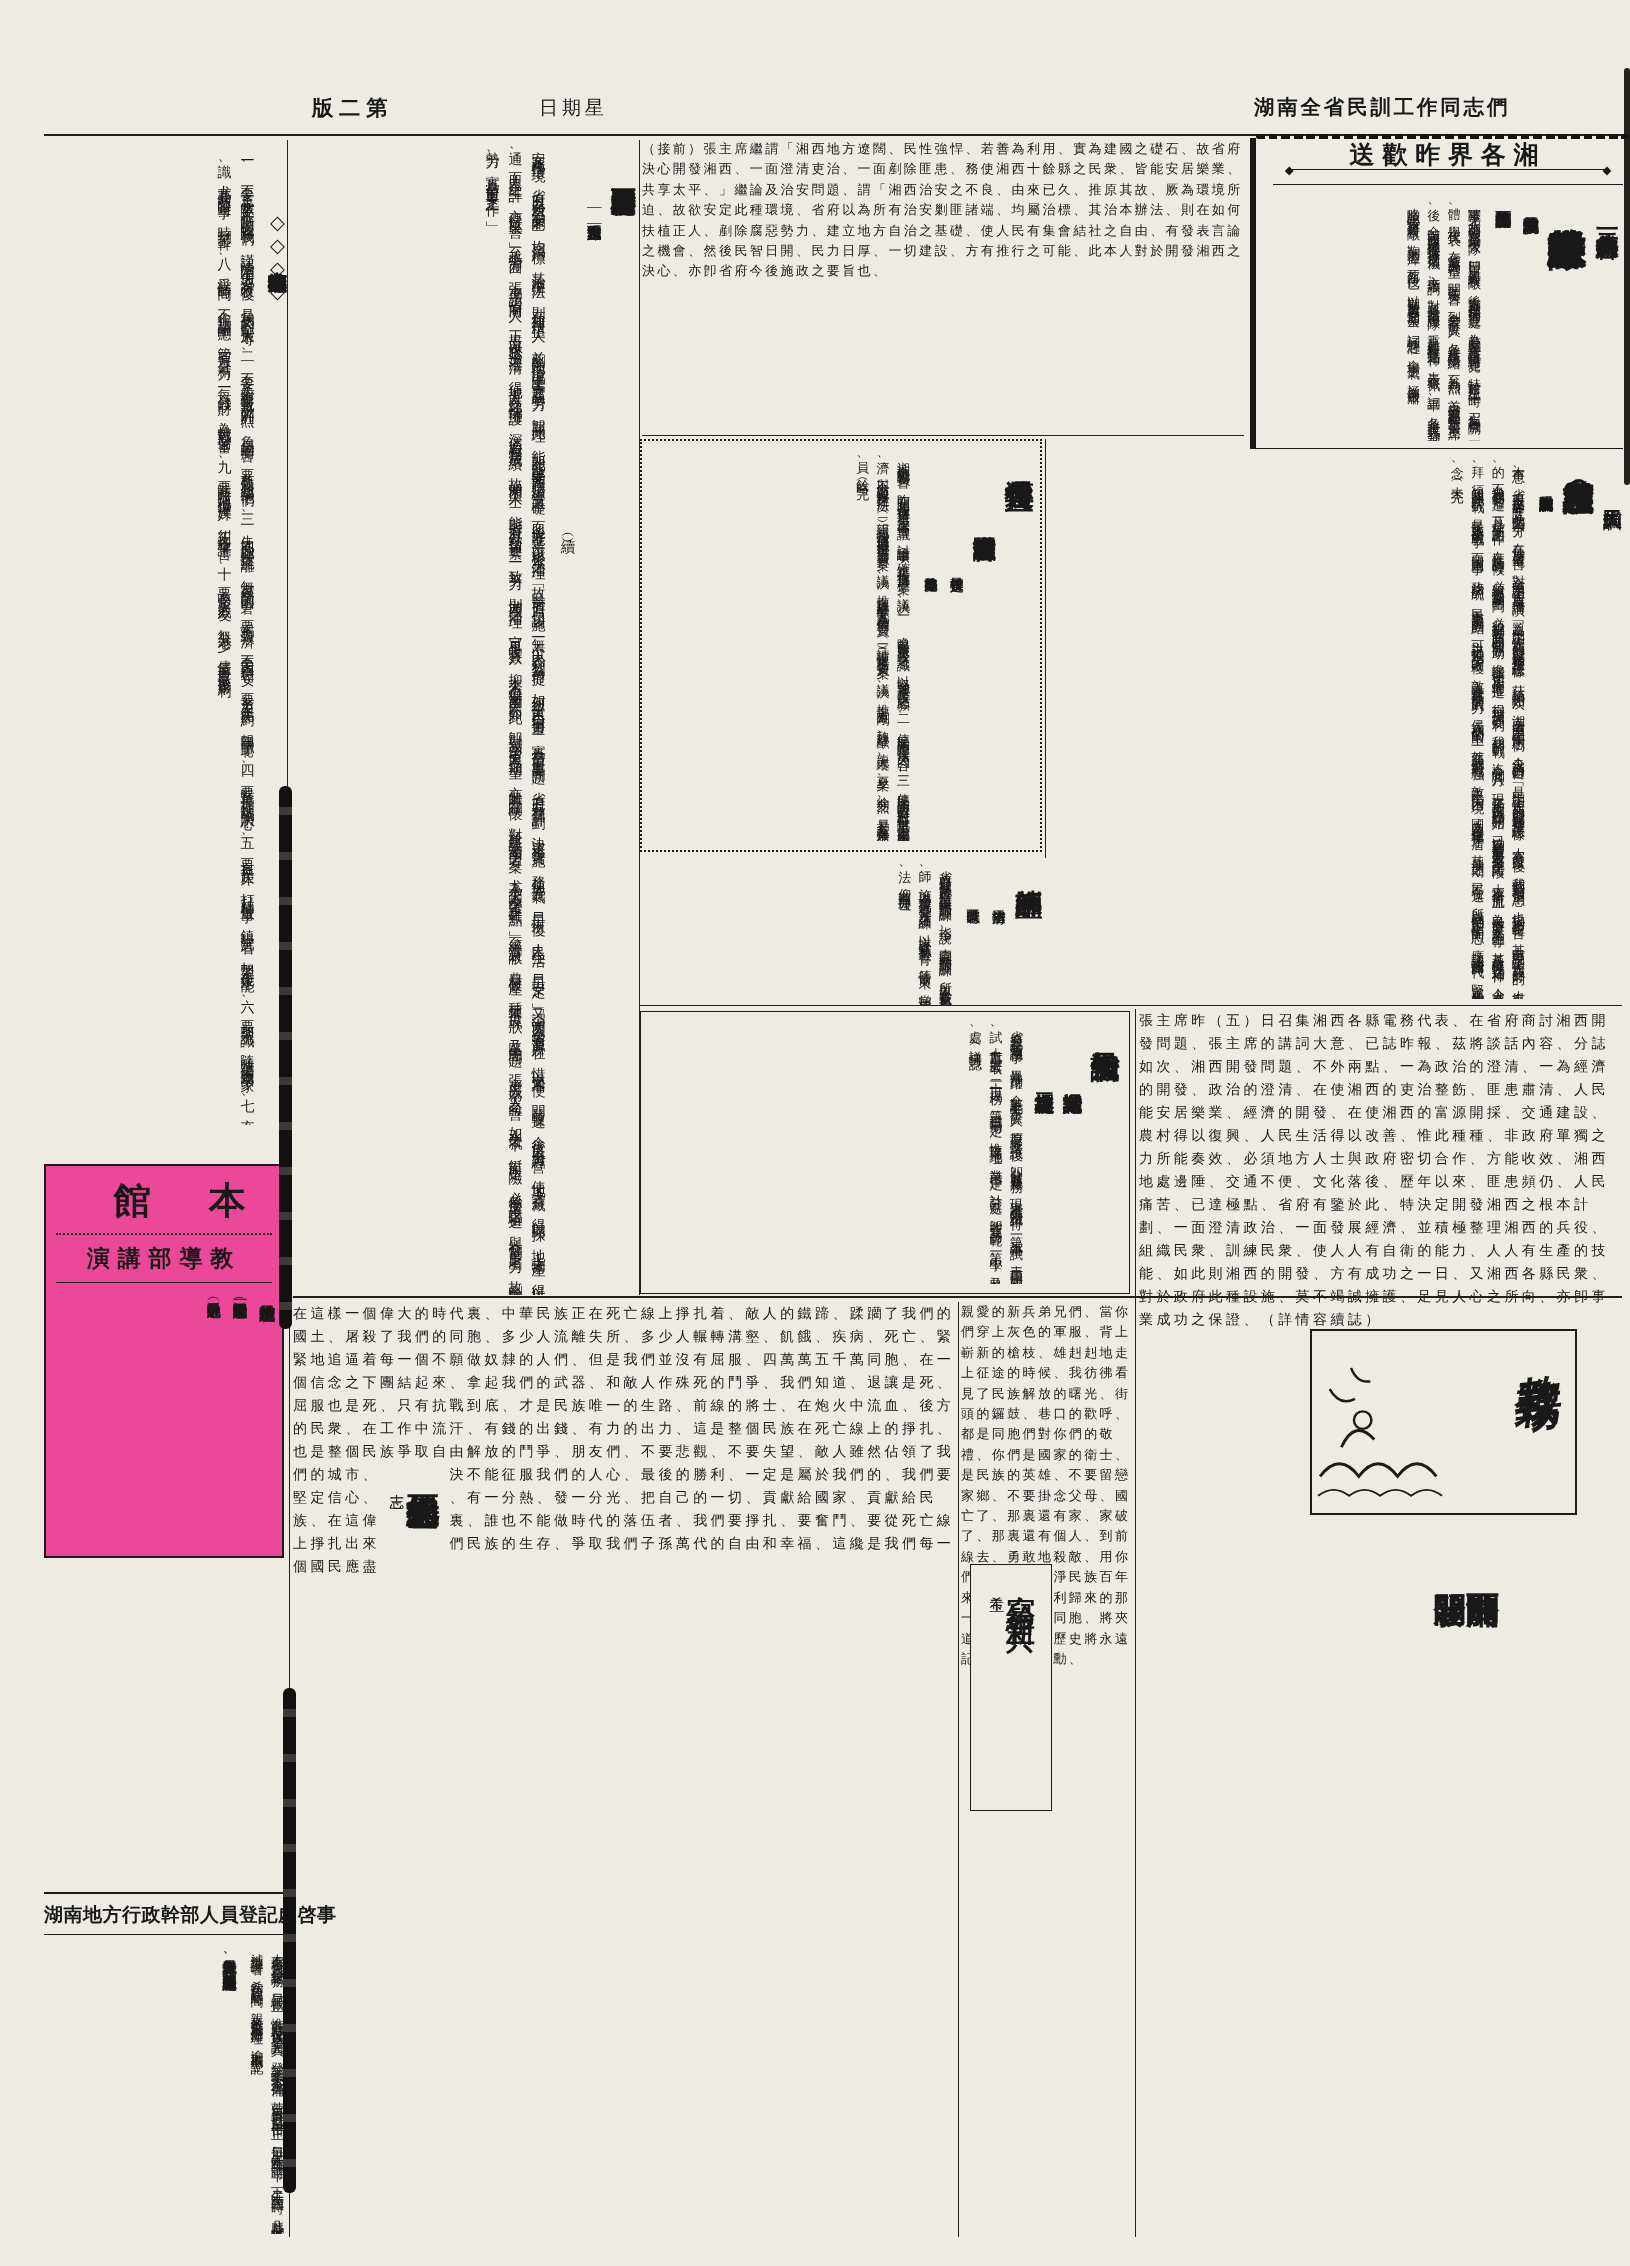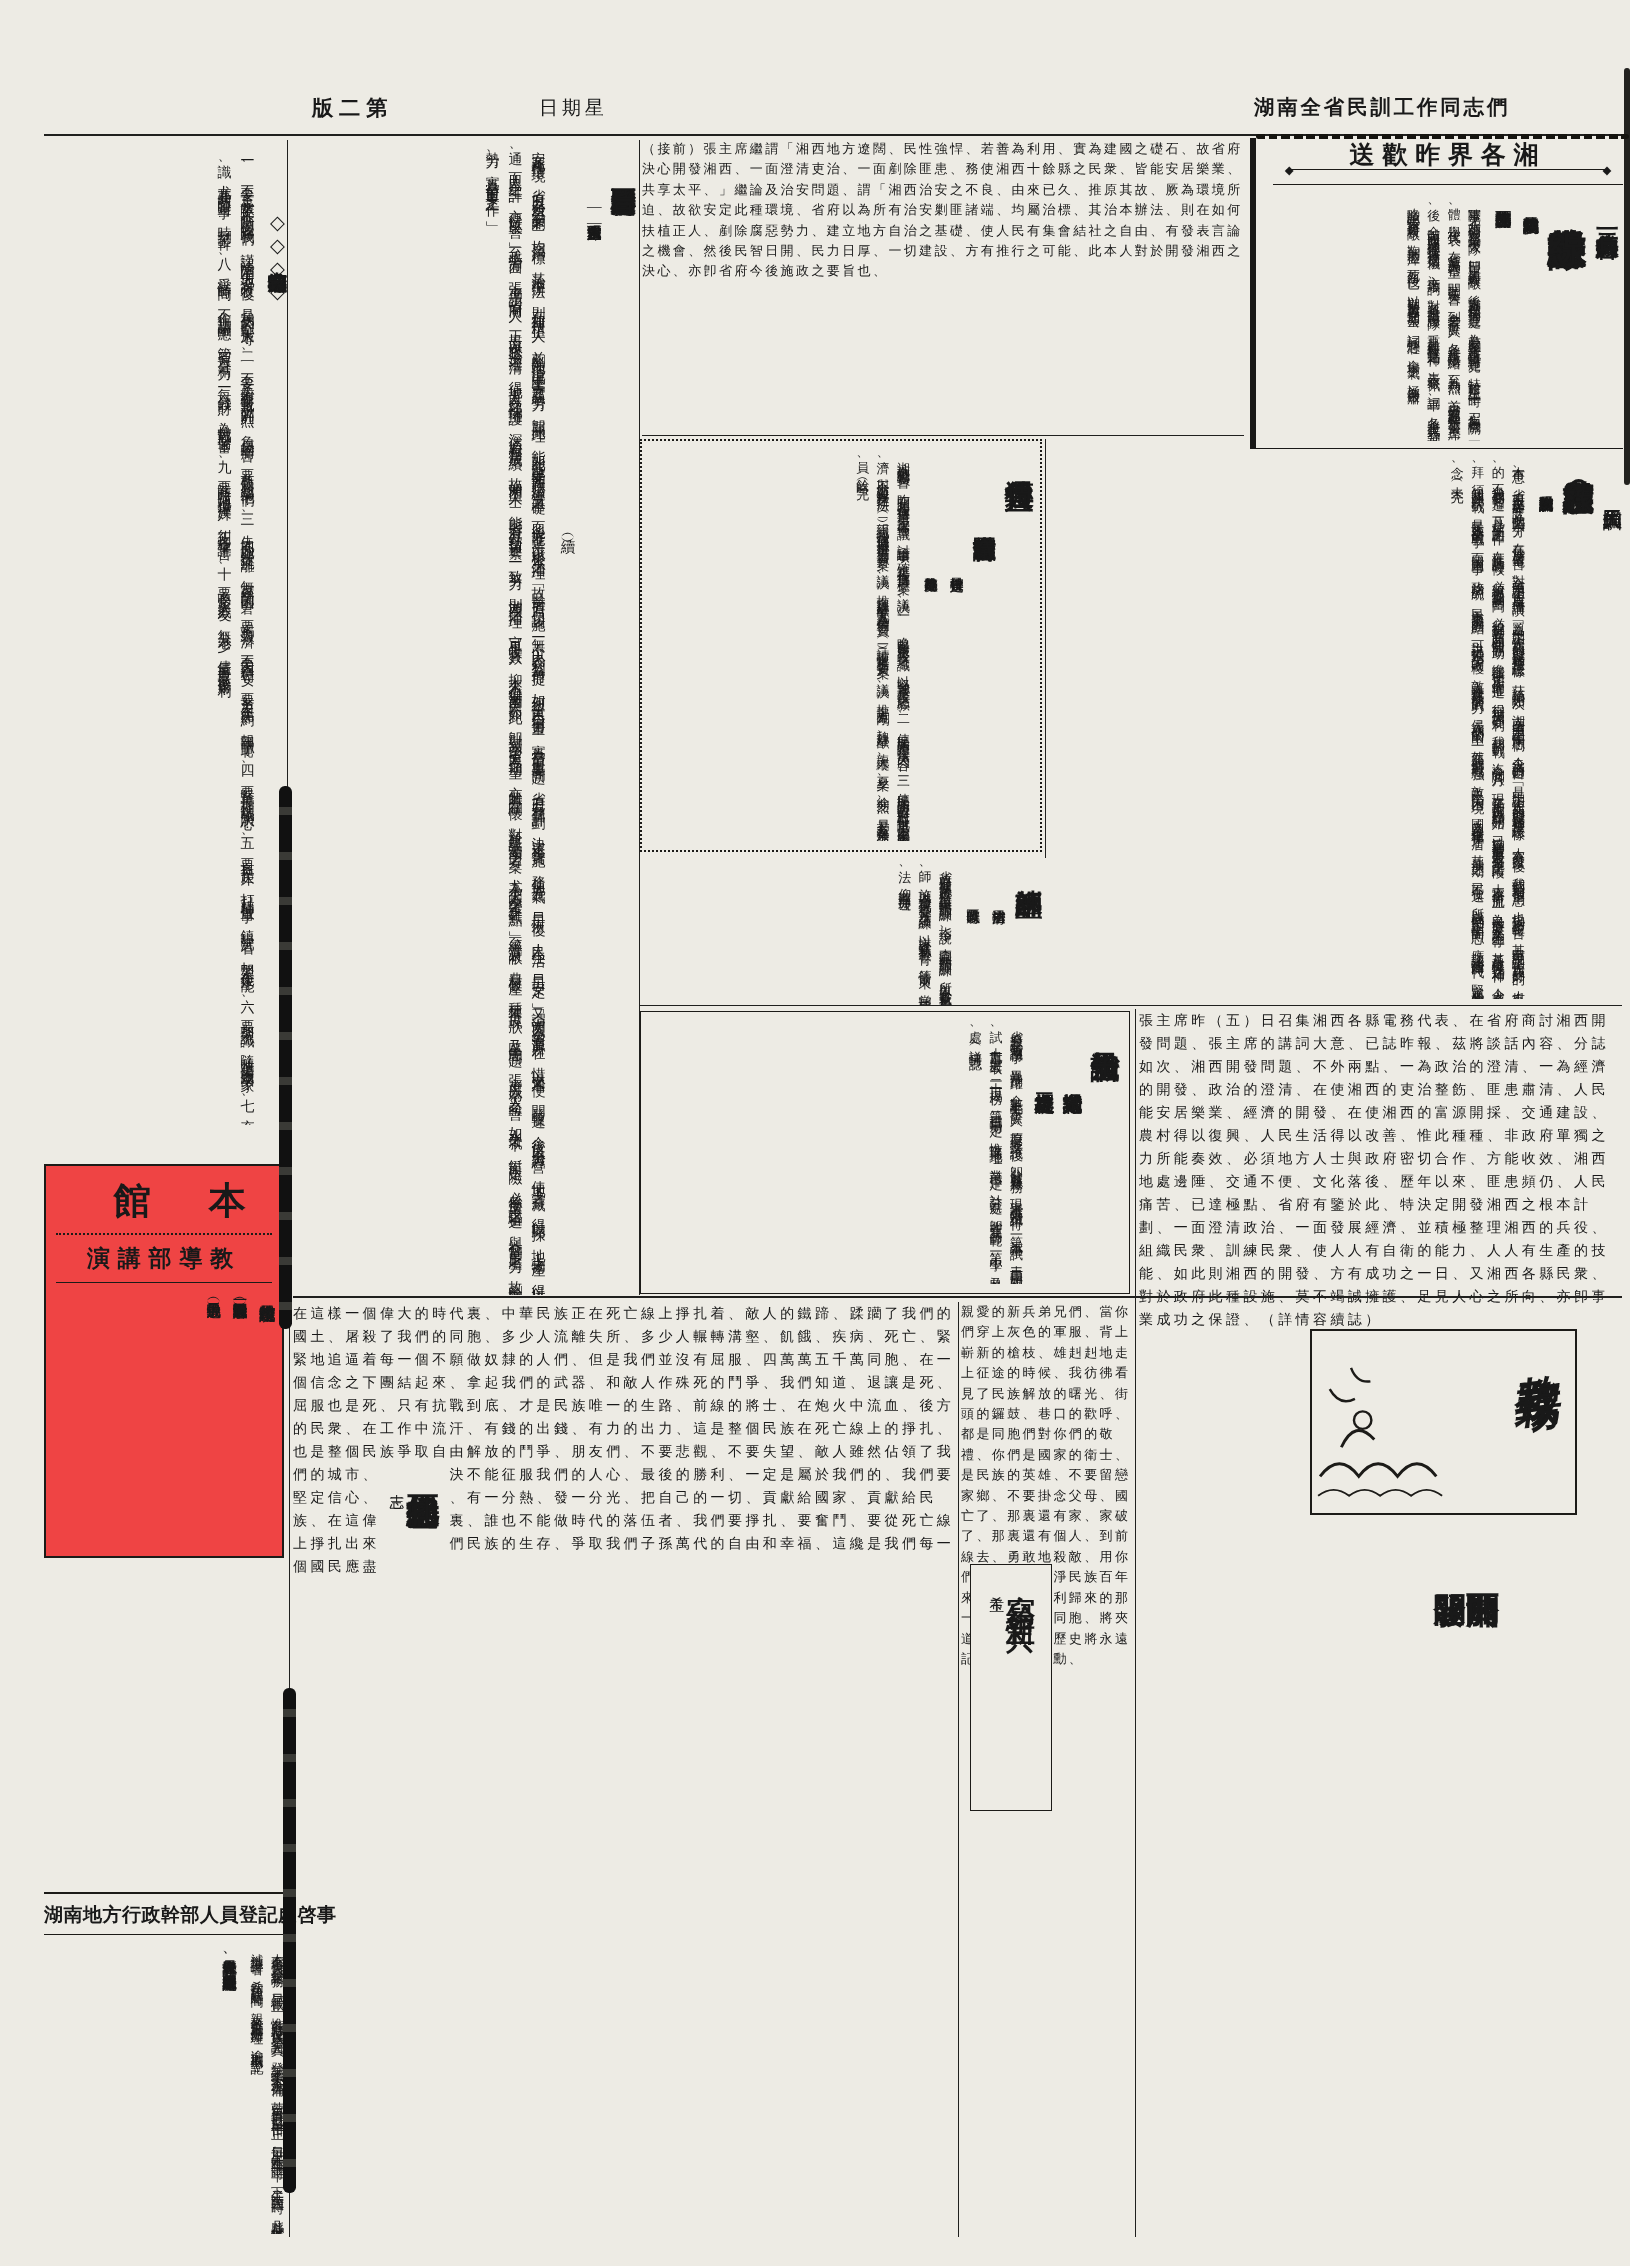--- a/index.html
+++ b/index.html
@@ -22,21 +22,21 @@
   .t24{font-size:23px;line-height:1;}
   .t20{font-size:19.4px;line-height:1;}
   .t17{font-size:16.5px;line-height:1.15;}
   .t15{font-size:14.6px;line-height:1.2;}
   .deck{font-size:13.6px;line-height:1.25;}
   .rule{position:absolute;background:#20201e;}
   .scallop{position:absolute;height:4.9px;
      background:repeating-linear-gradient(90deg,#15140f 0 8.7px,rgba(0,0,0,0) 8.7px 12.6px);border-radius:2.9px;}
   .smudge{position:absolute;width:12.6px;border-radius:5.8px;
      background:repeating-linear-gradient(180deg,#111 0 21.3px,#3a3a36 21.3px 29px,#111 29px 45px);}
-  .boxed{box-sizing:border-box;border:2.4px solid #1c1b18;padding:9.7px;background:#ef4444;}
+  .boxed{box-sizing:border-box;border:2.4px solid #1c1b18;padding:9.7px;background:#ec4899;}
   .dotbox{box-sizing:border-box;border:2.9px dotted #1c1b18;padding:9.7px;background:#edebe4;}
   .mask{position:absolute;background:#edebe4;display:flex;align-items:flex-start;justify-content:center;}
   .kickerwrap{border-bottom:1.9px solid #1c1b18;padding:3.9px 0 6.8px 0;text-align:center;position:relative;}
   .kickerline{position:relative;height:7.8px;margin:1.9px 17.5px 0 17.5px;border-top:1.9px solid #1c1b18;}
   .kdiamond{position:absolute;top:-6.8px;font-size:11.6px;}
   .subhead-flank::before,.subhead-flank::after{content:"—";}
   .banner-box{position:absolute;box-sizing:border-box;border:2.9px double #1c1b18;background:#edebe4;overflow:hidden;}
   .banner-script{position:absolute;right:17.5px;top:9.7px;font-weight:bold;font-style:italic;
      writing-mode:vertical-rl;text-orientation:upright;font-size:45px;letter-spacing:5.8px;transform:rotate(-7deg);}
   .author{font-size:14.6px;margin-top:13.6px;letter-spacing:3.9px;}

